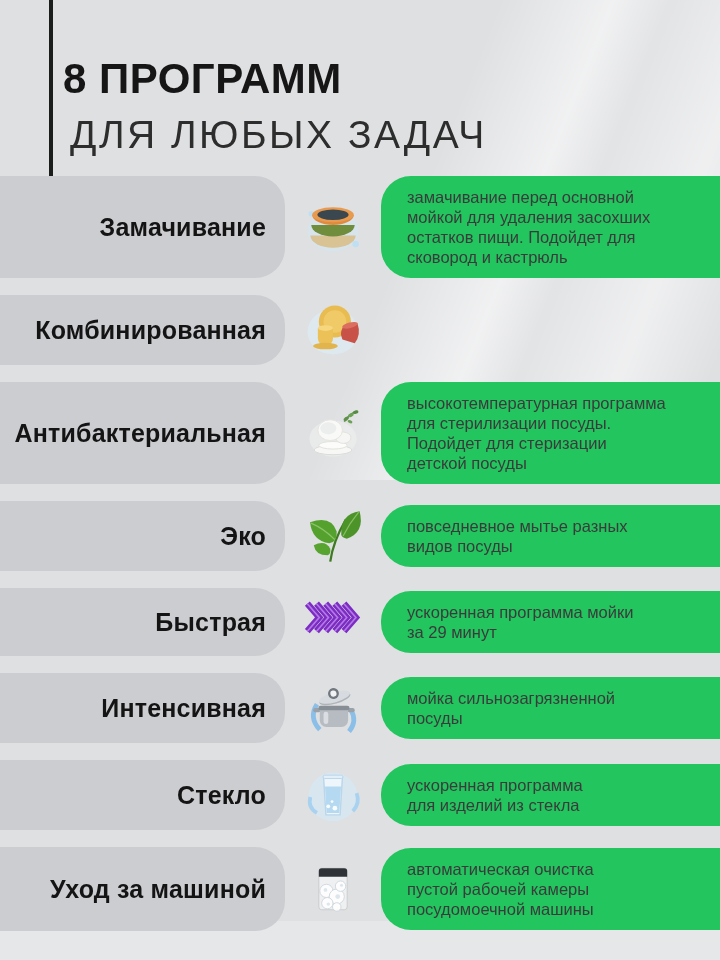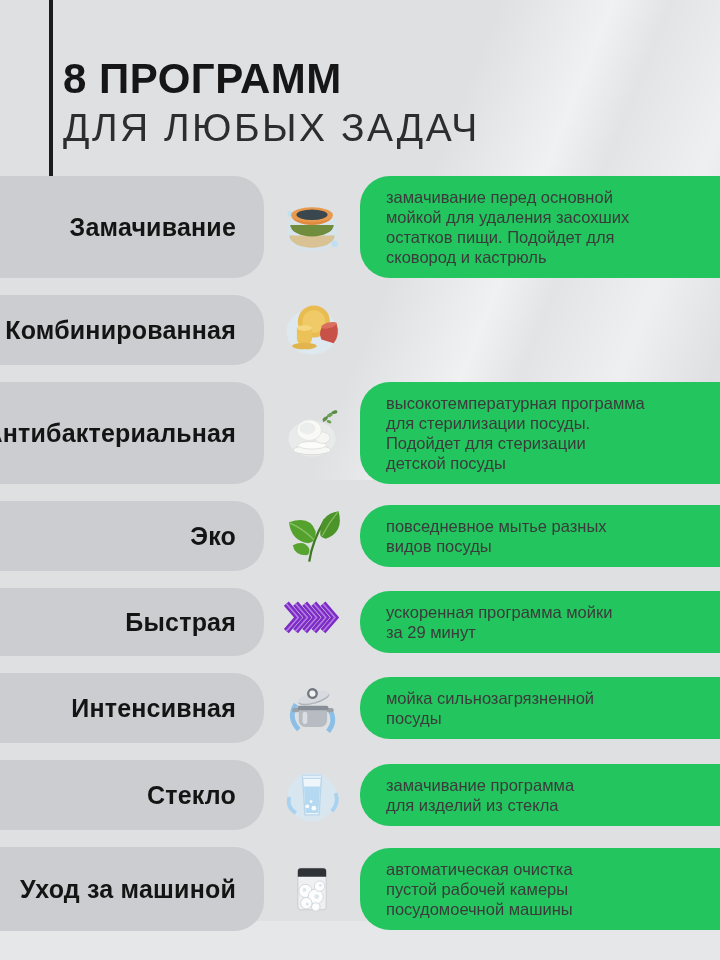--- a/index.html
+++ b/index.html
@@ -22,41 +22,41 @@
   }
   
   .accent-bar{
     position:absolute;left:49px;top:0;width:4px;height:176px;background:#1c1c1c;
   }
   .title-block{position:absolute;left:63px;top:54px;color:#161616;}
   .title-line1{
     margin:0;font-size:42px;font-weight:700;letter-spacing:.5px;line-height:50px;
   }
   .title-line2{
-    margin:0;font-size:39px;font-weight:100;letter-spacing:2.5px;line-height:48px;color:#2d2d2d;
+    margin:7px;font-size:39px;font-weight:100;letter-spacing:2.5px;line-height:48px;color:#2d2d2d;
   }
   
   .rows{
     position:absolute;left:0;right:0;top:176px;
     display:flex;flex-direction:column;gap:17px;
   }
   .row{display:flex;align-items:stretch;}
   .row:nth-child(1){min-height:96px;}
   .row:nth-child(2){min-height:70px;}
   .row:nth-child(3){min-height:98px;}
   .row:nth-child(4){min-height:70px;}
   .row:nth-child(5){min-height:68px;}
   .row:nth-child(6){min-height:70px;}
   .row:nth-child(7){min-height:70px;}
   .row:nth-child(8){min-height:84px;}
   .pill{
-    width:264px;box-sizing:border-box;flex:none;
+    width:285px;box-sizing:border-box;flex:none;
     background:#cccdd0;border-radius:0 30px 30px 0;
     display:flex;align-items:center;justify-content:flex-end;
-    padding-right:28px;
+    padding-right:19px;
   }
   .label{
     font-size:25px;font-weight:700;color:#141414;white-space:nowrap;letter-spacing:.2px;
   }
   .icon-wrap{
     width:96px;flex:none;display:flex;align-items:center;justify-content:center;
   }
   .panel{
     flex:1;align-self:center;box-sizing:border-box;
     background:#22c55e;border-radius:30px 0 0 30px;
@@ -234,21 +234,21 @@
     <path d="M61 34 q4 11 -4 19" stroke="#a8d2ef" stroke-width="4" fill="none"></path>
     <path d="M26 17 h20 l-2.5 40 h-15 z" fill="#eef6fc" stroke="#b9d6ea" stroke-width="1.5"></path>
     <path d="M27.5 27 h17 l-1.8 28 h-13.4 z" fill="#b5d9f0"></path>
     <rect x="25.5" y="15" width="21" height="3.5" rx="1.7" fill="#e3f0fa" stroke="#b9d6ea"></rect>
     <circle cx="31" cy="48" r="2" fill="#ffffff" opacity="0.9"></circle>
     <circle cx="38" cy="50" r="2.5" fill="#ffffff" opacity="0.9"></circle>
     <circle cx="35" cy="43" r="1.5" fill="#ffffff" opacity="0.9"></circle>
   </svg>
         </div>
     <div class="panel">
-      <p class="desc">замачивание программа
+      <p class="desc">ускоренная программа
 для изделий из стекла</p>
     </div>
   </section>
 
   <section class="row">
     <div class="pill">
       <span class="label">Уход за машиной</span>
     </div>
     <div class="icon-wrap">
           <svg viewBox="0 0 72 72" width="68" height="68">

